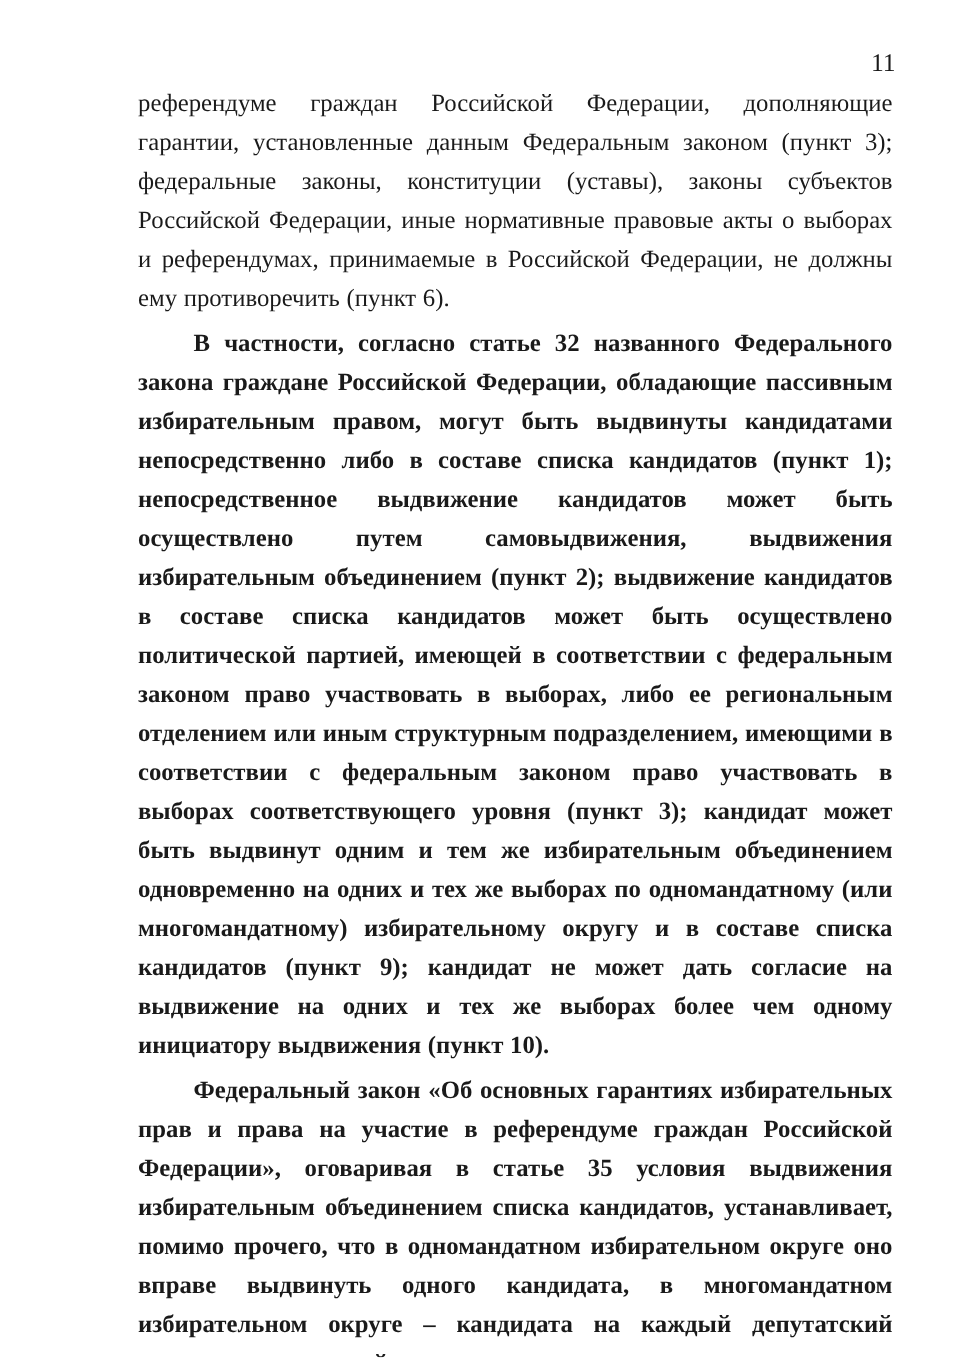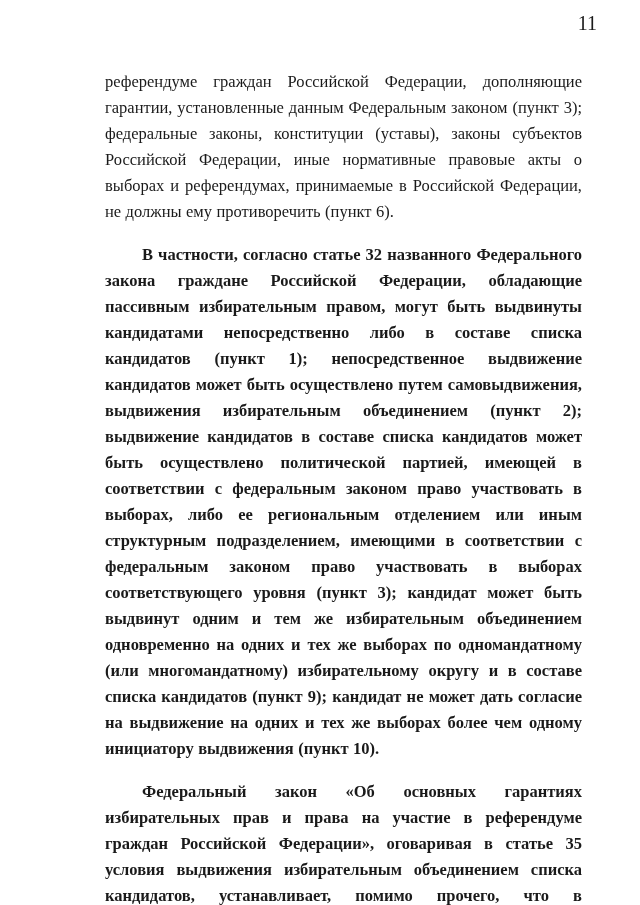--- a/index.html
+++ b/index.html
@@ -11,40 +11,40 @@
     position: relative;
     width: 640px;
     height: 905px;
     background: #ffffff;
     overflow: hidden;
     font-family: "Liberation Serif", "DejaVu Serif", serif;
     color: #1a1a1a;
   }
   .page-number {
     position: absolute;
-    top: 16px;
+    top: 34px;
     right: 43px;
-    font-size: 20px;
+    font-size: 17px;
     line-height: 15px;
     color: #1a1a1a;
   }
   .content {
     position: absolute;
     left: 88px;
     top: 52px;
     width: 511px;
     font-size: 16.5px;
     line-height: 26px;
     text-align: justify;
     hyphens: none;
     -webkit-hyphens: none;
     word-spacing: 0.02em;
   }
   .content p {
-    margin: 17px;
+    margin: 4px;
     padding: 0;
   }
   .content p.indent {
     text-indent: 37px;
     font-weight: bold;
   }
   
   .content p.continues {
     text-align-last: justify;
   }

